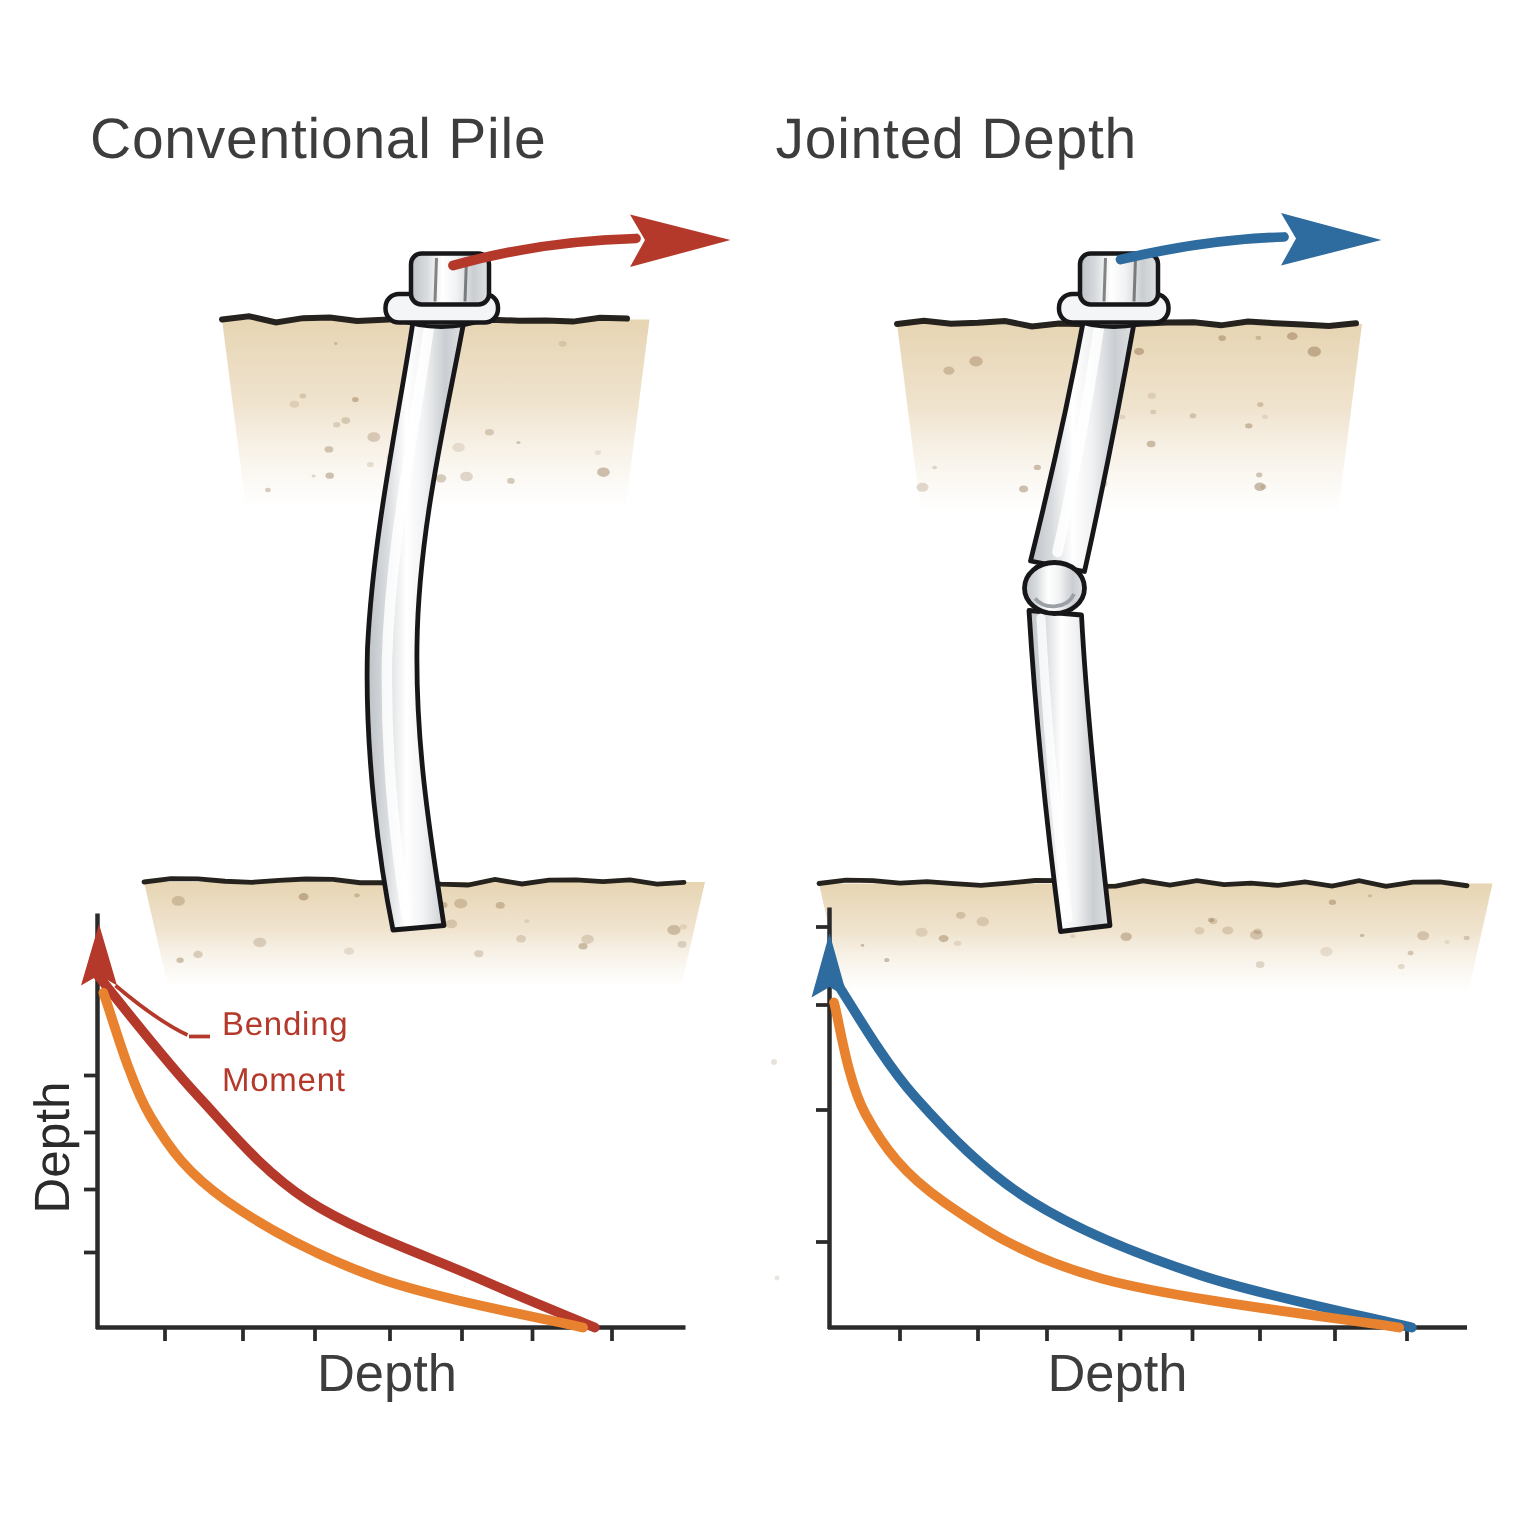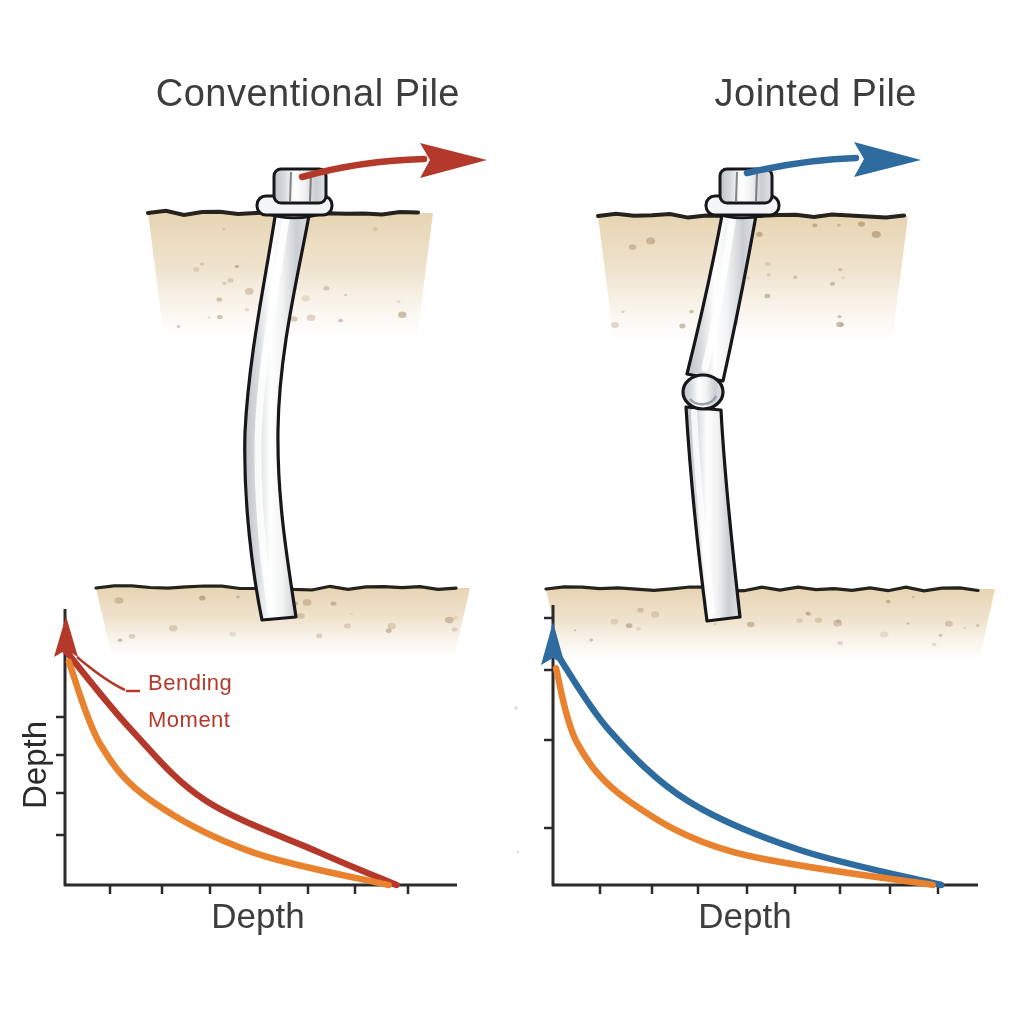--- a/index.html
+++ b/index.html
@@ -2,21 +2,21 @@
 <html><head>
 <meta charset="utf-8">
 <style>
   html,body{margin:0;padding:0;background:#ffffff;}
   .canvas{
     position:relative;width:1024px;height:1024px;background:#ffffff;overflow:hidden;
     font-family:"Liberation Sans", sans-serif;
   }
   .canvas svg{position:absolute;left:0;top:0;}
   .panel-title{
-    position:absolute;top:72px;width:400px;text-align:right;
+    position:absolute;top:72px;width:400px;text-align:left;
     font-size:38px;font-weight:500;color:#3d3d3d;letter-spacing:0.5px;
   }
   .panel-title.left{left:60px;}
   .panel-title.right{left:517px;}
   .annotation{
     position:absolute;left:148px;top:664px;
     font-size:22px;line-height:37px;font-weight:500;color:#b4392a;
     white-space:pre-line;letter-spacing:0.5px;
   }
   .ylabel{
@@ -249,19 +249,19 @@
         </g>
       <g id="curves-right">
           <path d="M557.2,654.3 C566.0,667.1 588.2,706.8 610.0,731.2 C631.8,755.7 656.4,781.3 688.0,801.1 C719.7,820.9 757.7,836.1 799.9,850.0 C842.1,864.0 917.7,879.2 941.2,885.0" fill="none" stroke="#2e6b9e" stroke-width="6.5" stroke-linecap="round"></path>
           <path d="M556.0,668.3 C559.5,680.7 564.9,720.7 577.1,742.9 C589.2,765.0 602.7,782.9 629.0,801.1 C655.2,819.4 683.8,838.4 734.5,852.4 C785.1,866.4 899.7,879.6 932.8,885.0" fill="none" stroke="#e8822e" stroke-width="6.5" stroke-linecap="round"></path>
         </g>
       <polygon points="553,622 541,665 553,658 565,665" fill="#2e6b9e"></polygon>
     </g>
   </svg>
 
   <div class="panel-title left">Conventional Pile</div>
-  <div class="panel-title right">Jointed Pile</div>
+  <div class="panel-title right">Jointed Depth</div>
   <div class="annotation">Bending
 Moment</div>
   <div class="ylabel">Depth</div>
   <div class="xlabel left">Depth</div>
   <div class="xlabel right">Depth</div>
 </div>
 
 </body></html>

